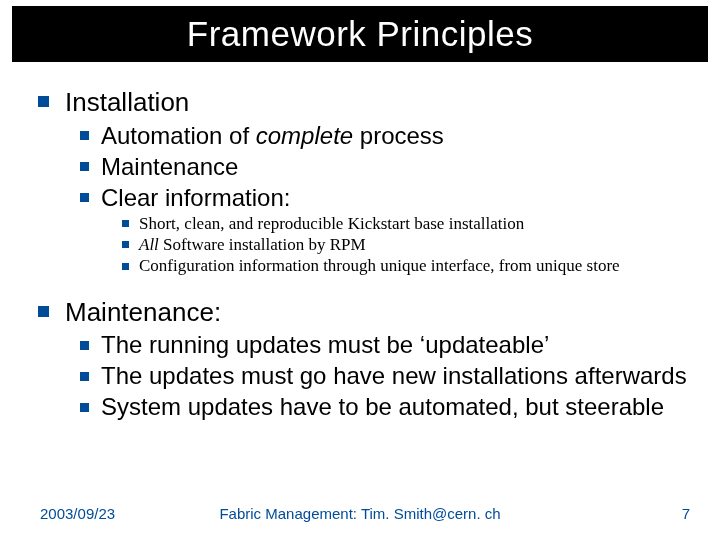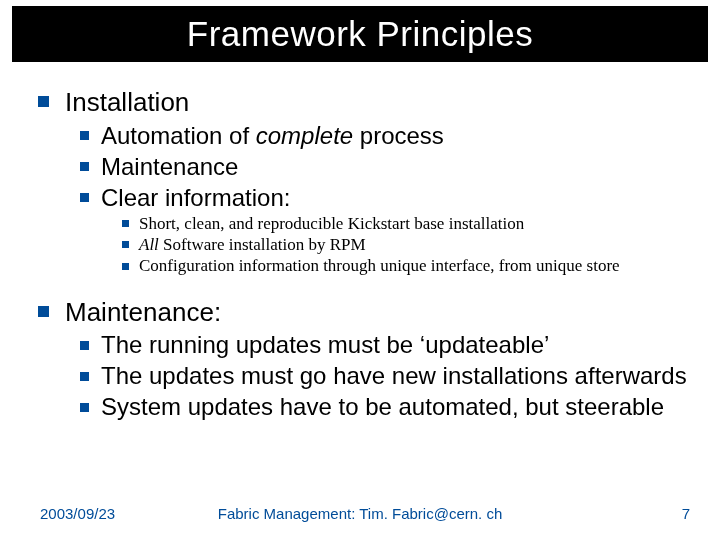--- a/index.html
+++ b/index.html
@@ -129,17 +129,17 @@
     </div>
     <div class="bullet-row lvl2">
       <span class="sq"></span>
       <span class="txt"><span>System updates have to be automated, but steerable</span><em class="it"></em><span></span></span>
     </div>
 
   </div>
 
   <div class="footer">
     <span class="date">2003/09/23</span>
-    <span class="mid">Fabric Management: Tim. Fabric@cern. ch</span>
+    <span class="mid">Fabric Management: Tim. Smith@cern. ch</span>
     <span class="num">7</span>
   </div>
 
 </div>
 
 </body></html>

